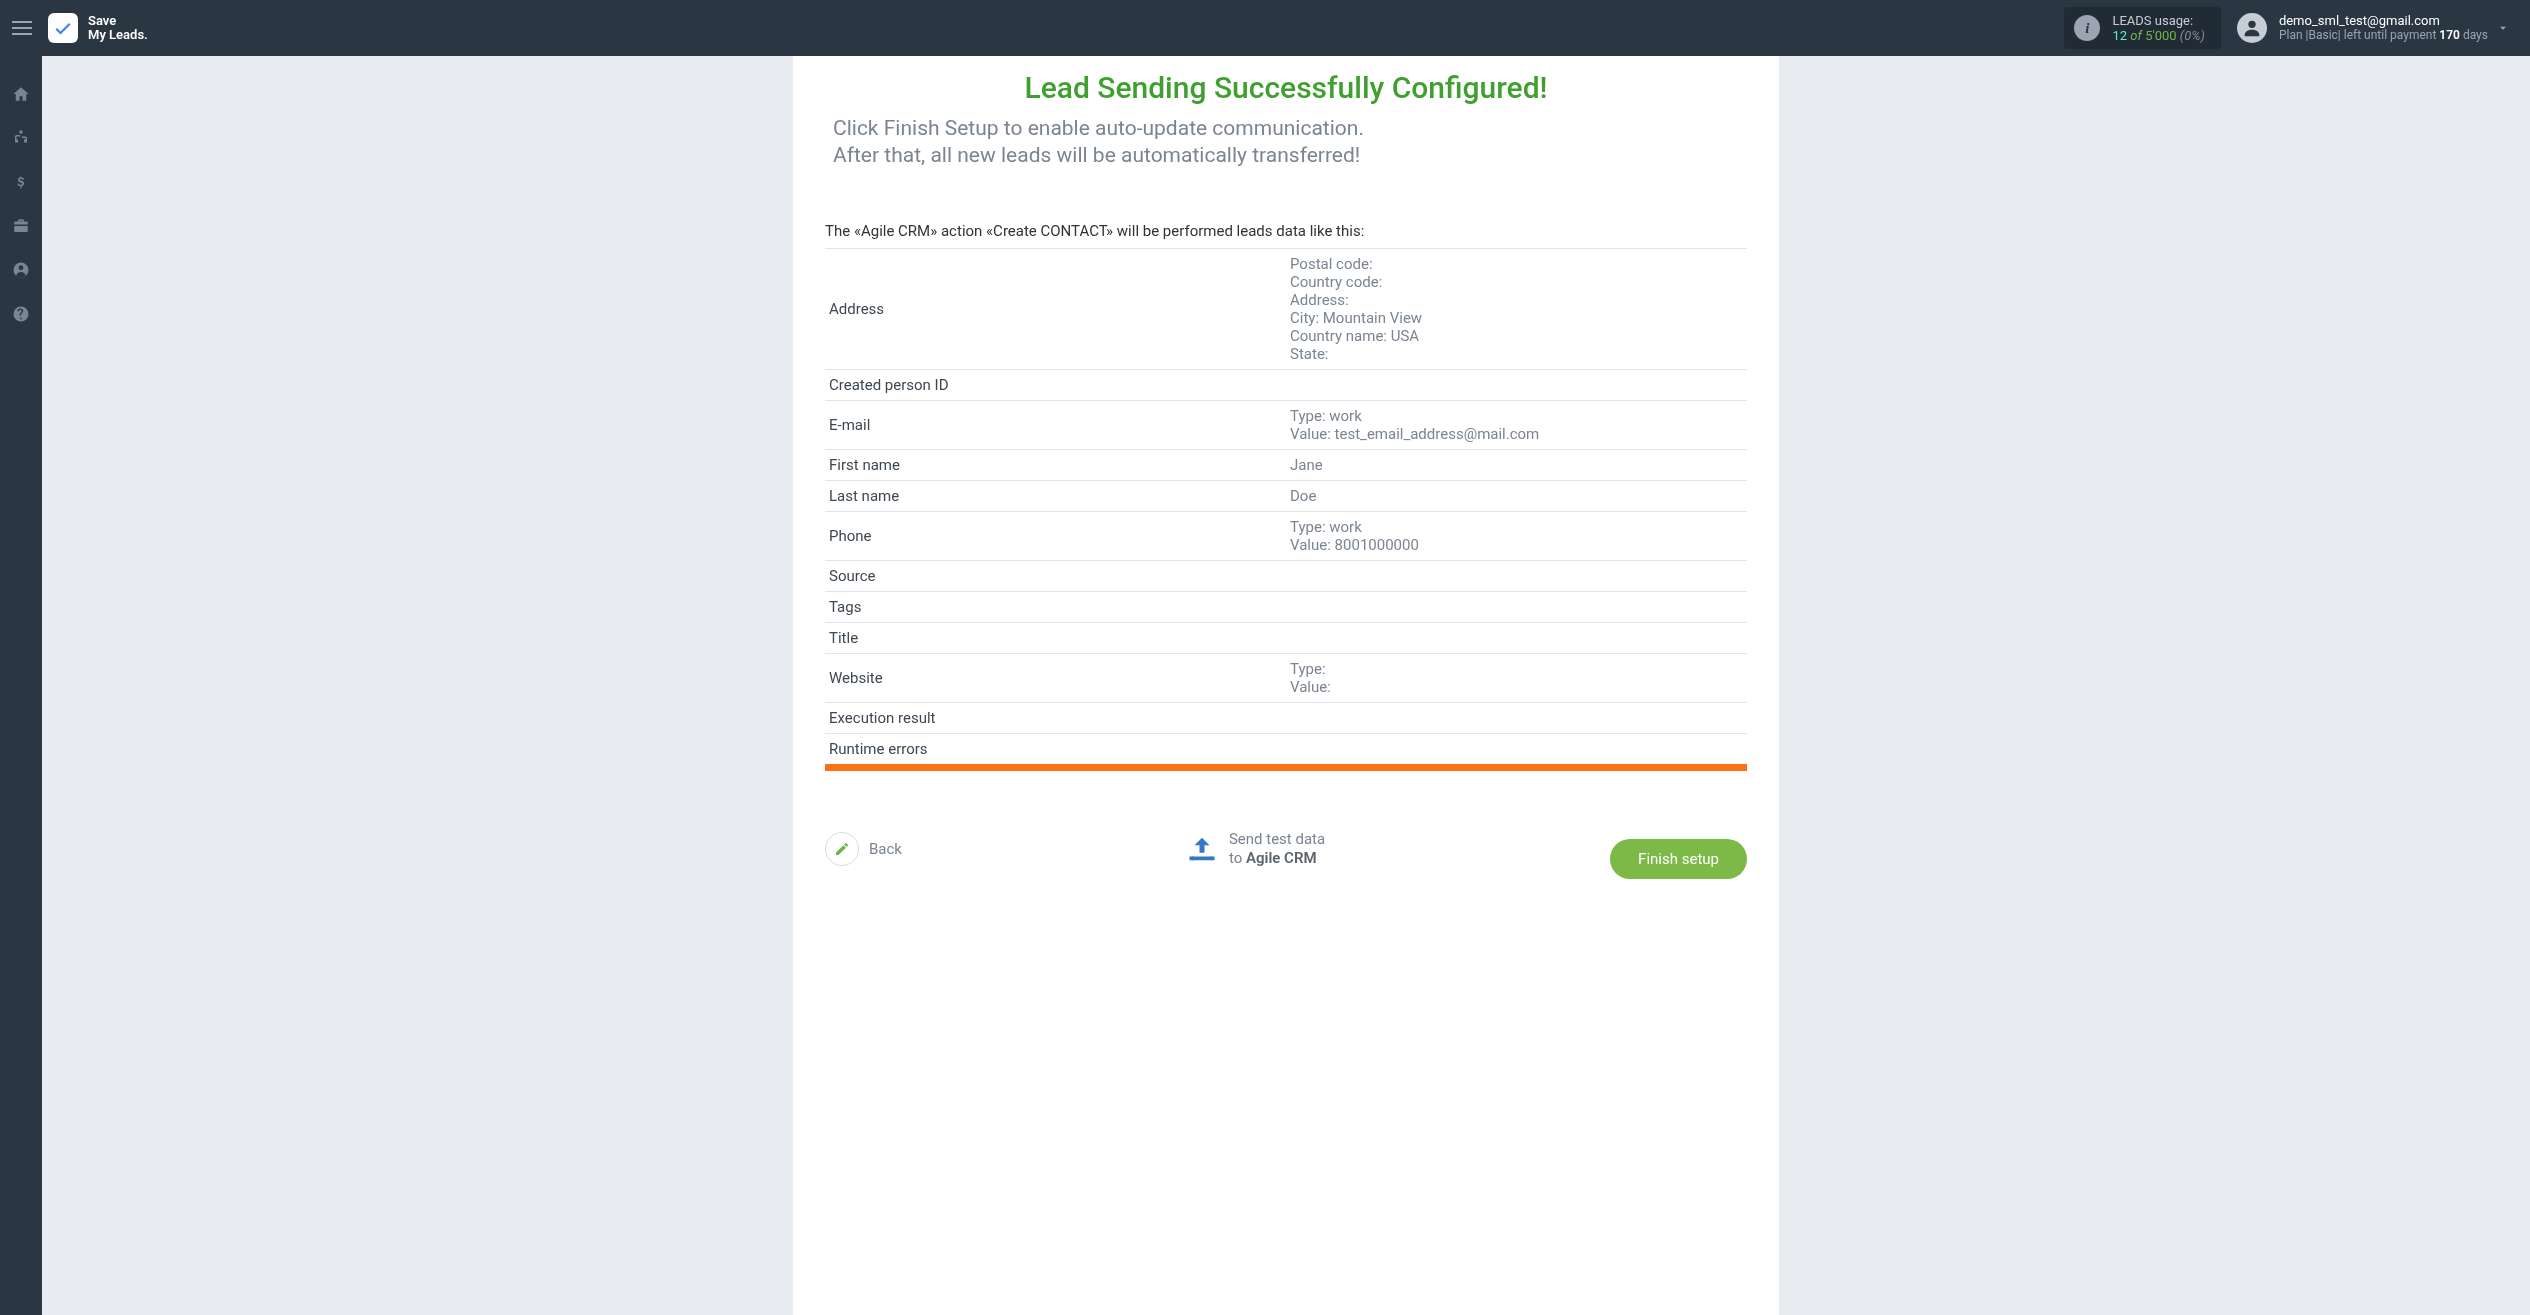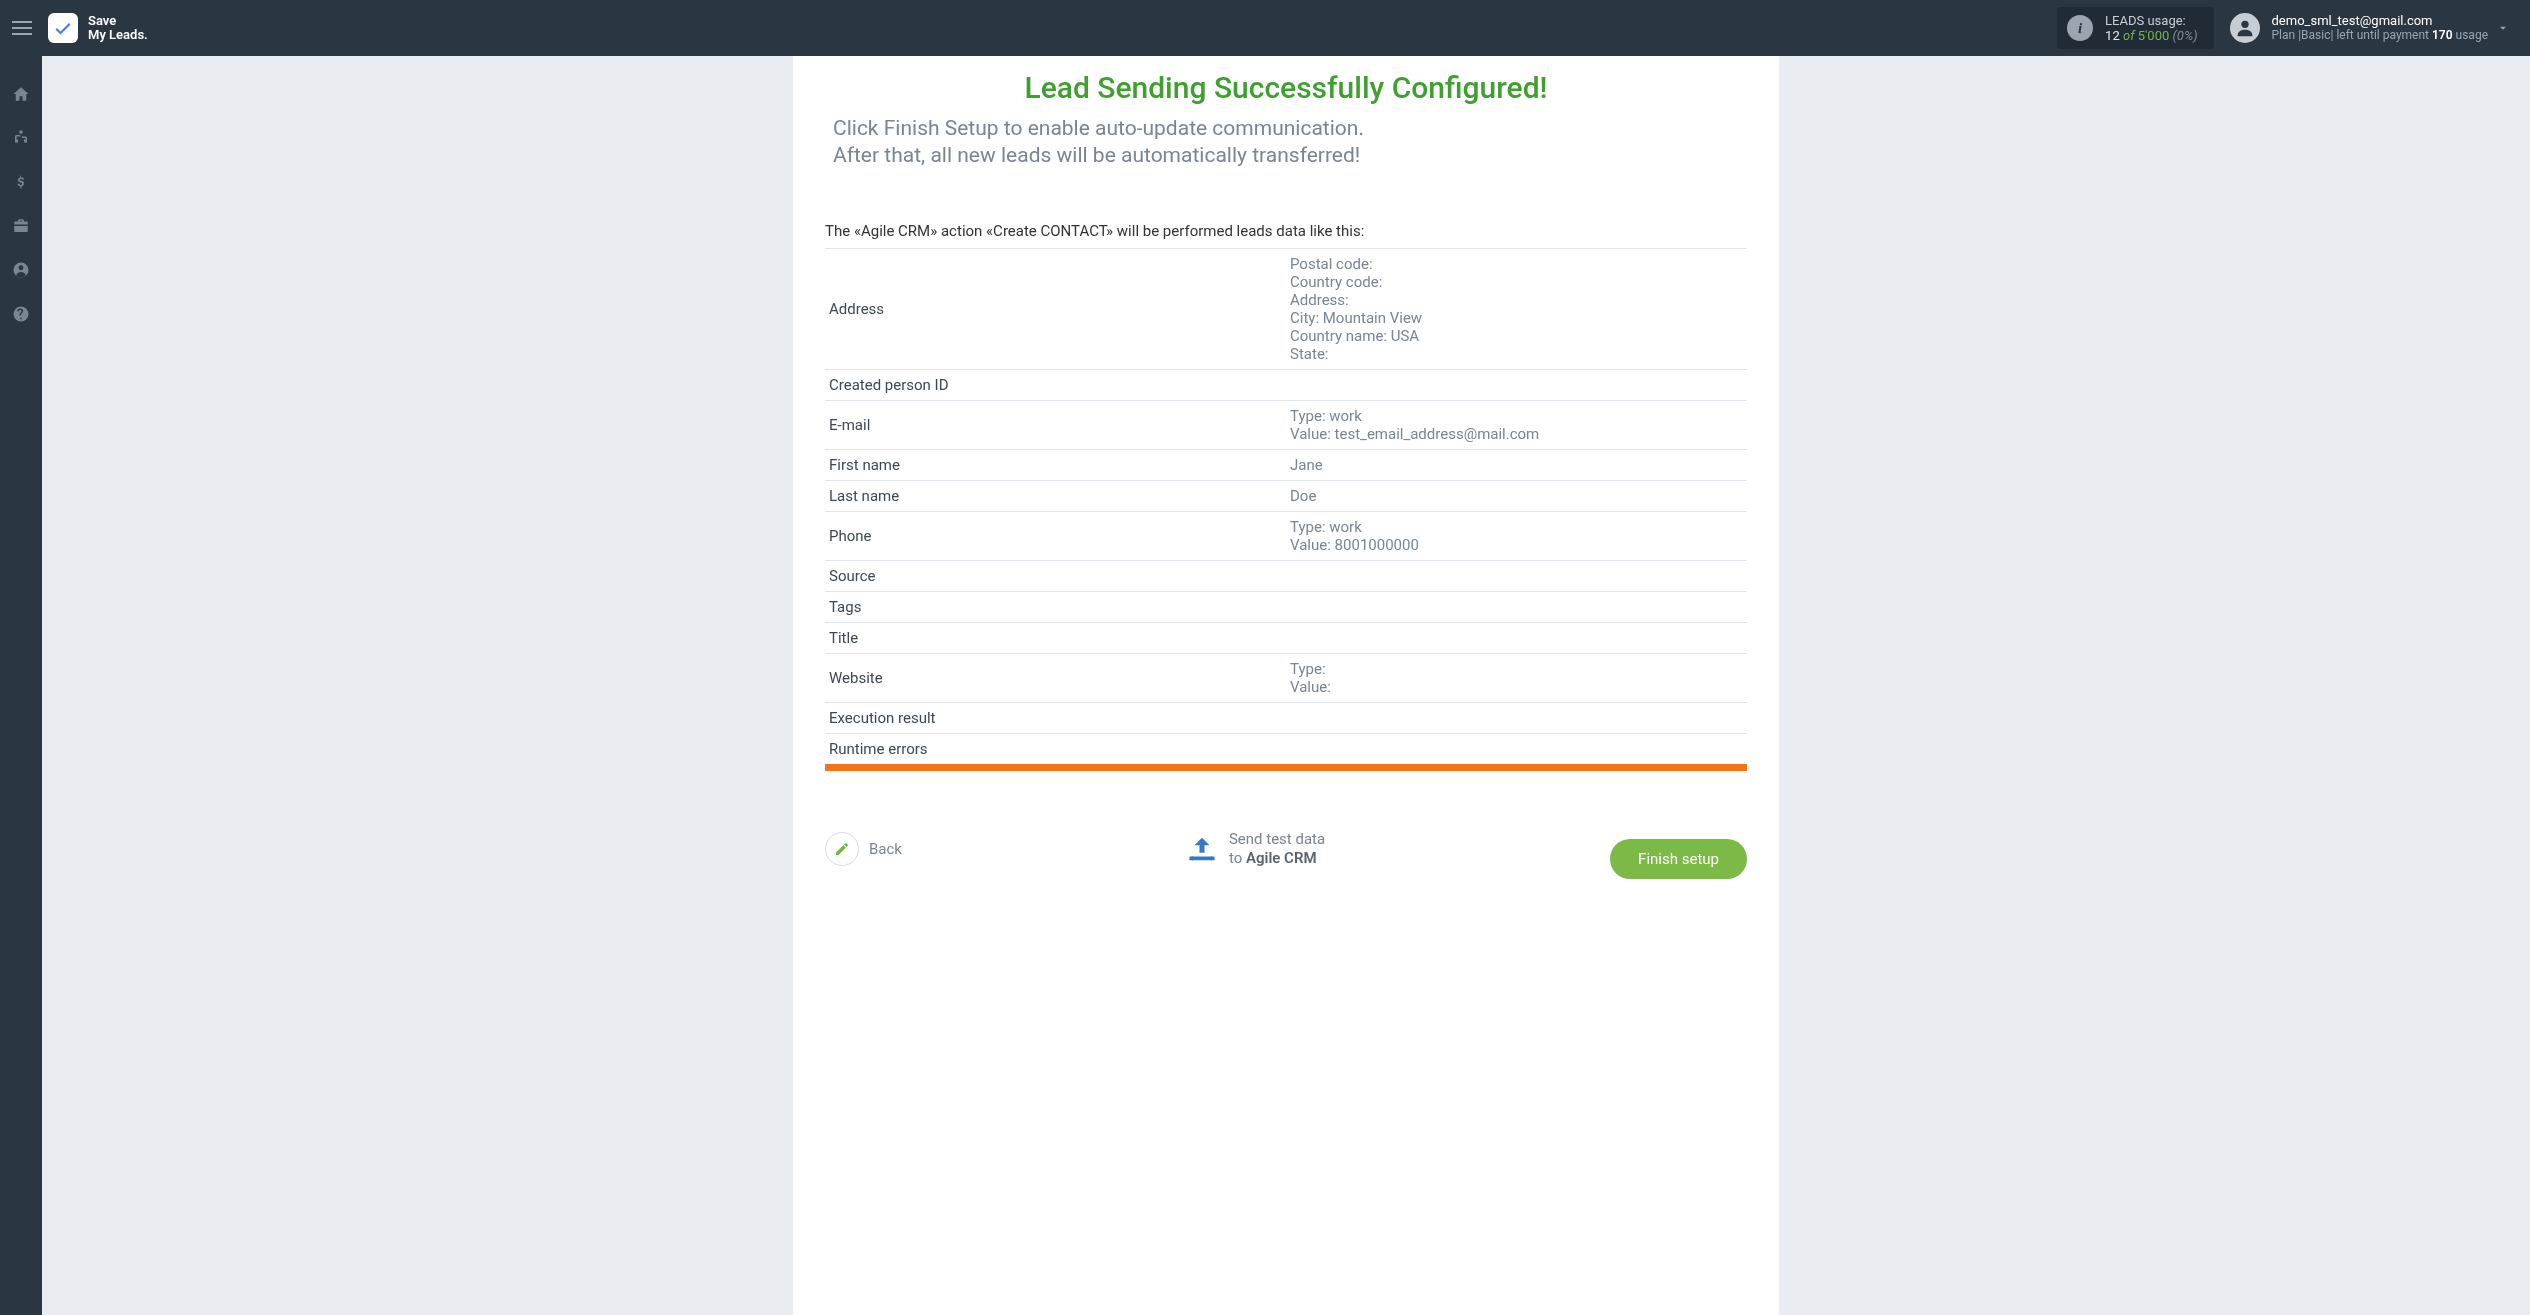--- a/index.html
+++ b/index.html
@@ -22,21 +22,21 @@
       width: 30px; height: 30px; background:#fff; border-radius:6px; display:flex; align-items:center; justify-content:center; margin-right:10px;
     }
     .brand { display:flex; flex-direction:column; font-size:13px; line-height:14px; font-weight:600; }
     .header-spacer { flex:1; }
     .usage-box {
       background:#212b35; border-radius:4px; padding:6px 16px 6px 10px; display:flex; align-items:center; gap:12px; margin-right:16px;
     }
     .info-circle { width:26px; height:26px; background:#9aa5b1; border-radius:50%; display:flex; align-items:center; justify-content:center; color:#2a3642; font-style:italic; font-weight:bold; font-family: Georgia, serif; font-size:15px;}
     .usage-text { font-size:13px; color:#c7cdd4; }
     .usage-row2 { color:#c7cdd4; }
-    .usage-count { color:#e5e5e5; }
+    .usage-count { color:#5eead4; }
     .usage-of { color:#6fb54a; font-style:italic; }
     .usage-total { color:#6fb54a; }
     .usage-pct { color:#808a95; font-style:italic;}
     .user-box { display:flex; gap:12px; }
     .avatar-circle { width:30px; height:30px; background:#c7cdd4; border-radius:50%; display:flex; align-items:center; justify-content:center; }
     .avatar-circle::after { content:''; position:absolute;}
     .user-text { font-size:13px; color:#fff; }
     .user-sub { font-size:12px; color:#9aa5b1; }
     .user-sub b { color:#fff; font-weight:600;}
     .chevron-down { margin-left:auto; padding:0 8px; color:#9aa5b1; cursor:pointer; font-size:14px;}
@@ -111,21 +111,21 @@
   <div class="user-box">
     <div class="avatar-circle">
       <svg width="22" height="22" viewBox="0 0 24 24">
           <circle cx="12" cy="8" r="4" fill="#2a3642"></circle>
           <path fill="#2a3642" d="M4 20c0-4 4-6 8-6s8 2 8 6v1H4z"></path>
         </svg>
     </div>
     <div>
       <div class="user-text">demo_sml_test@gmail.com</div>
       <div class="user-sub">
-        <span>Plan |Basic| left until payment </span><b>170</b><span> usage</span>
+        <span>Plan |Basic| left until payment </span><b>170</b><span> days</span>
       </div>
     </div>
   </div>
   <div class="chevron-down">
     <svg width="14" height="14" viewBox="0 0 24 24">
         <path fill="#9aa5b1" d="M7 10l5 5 5-5z"></path>
       </svg>
   </div>
 </div>
 

